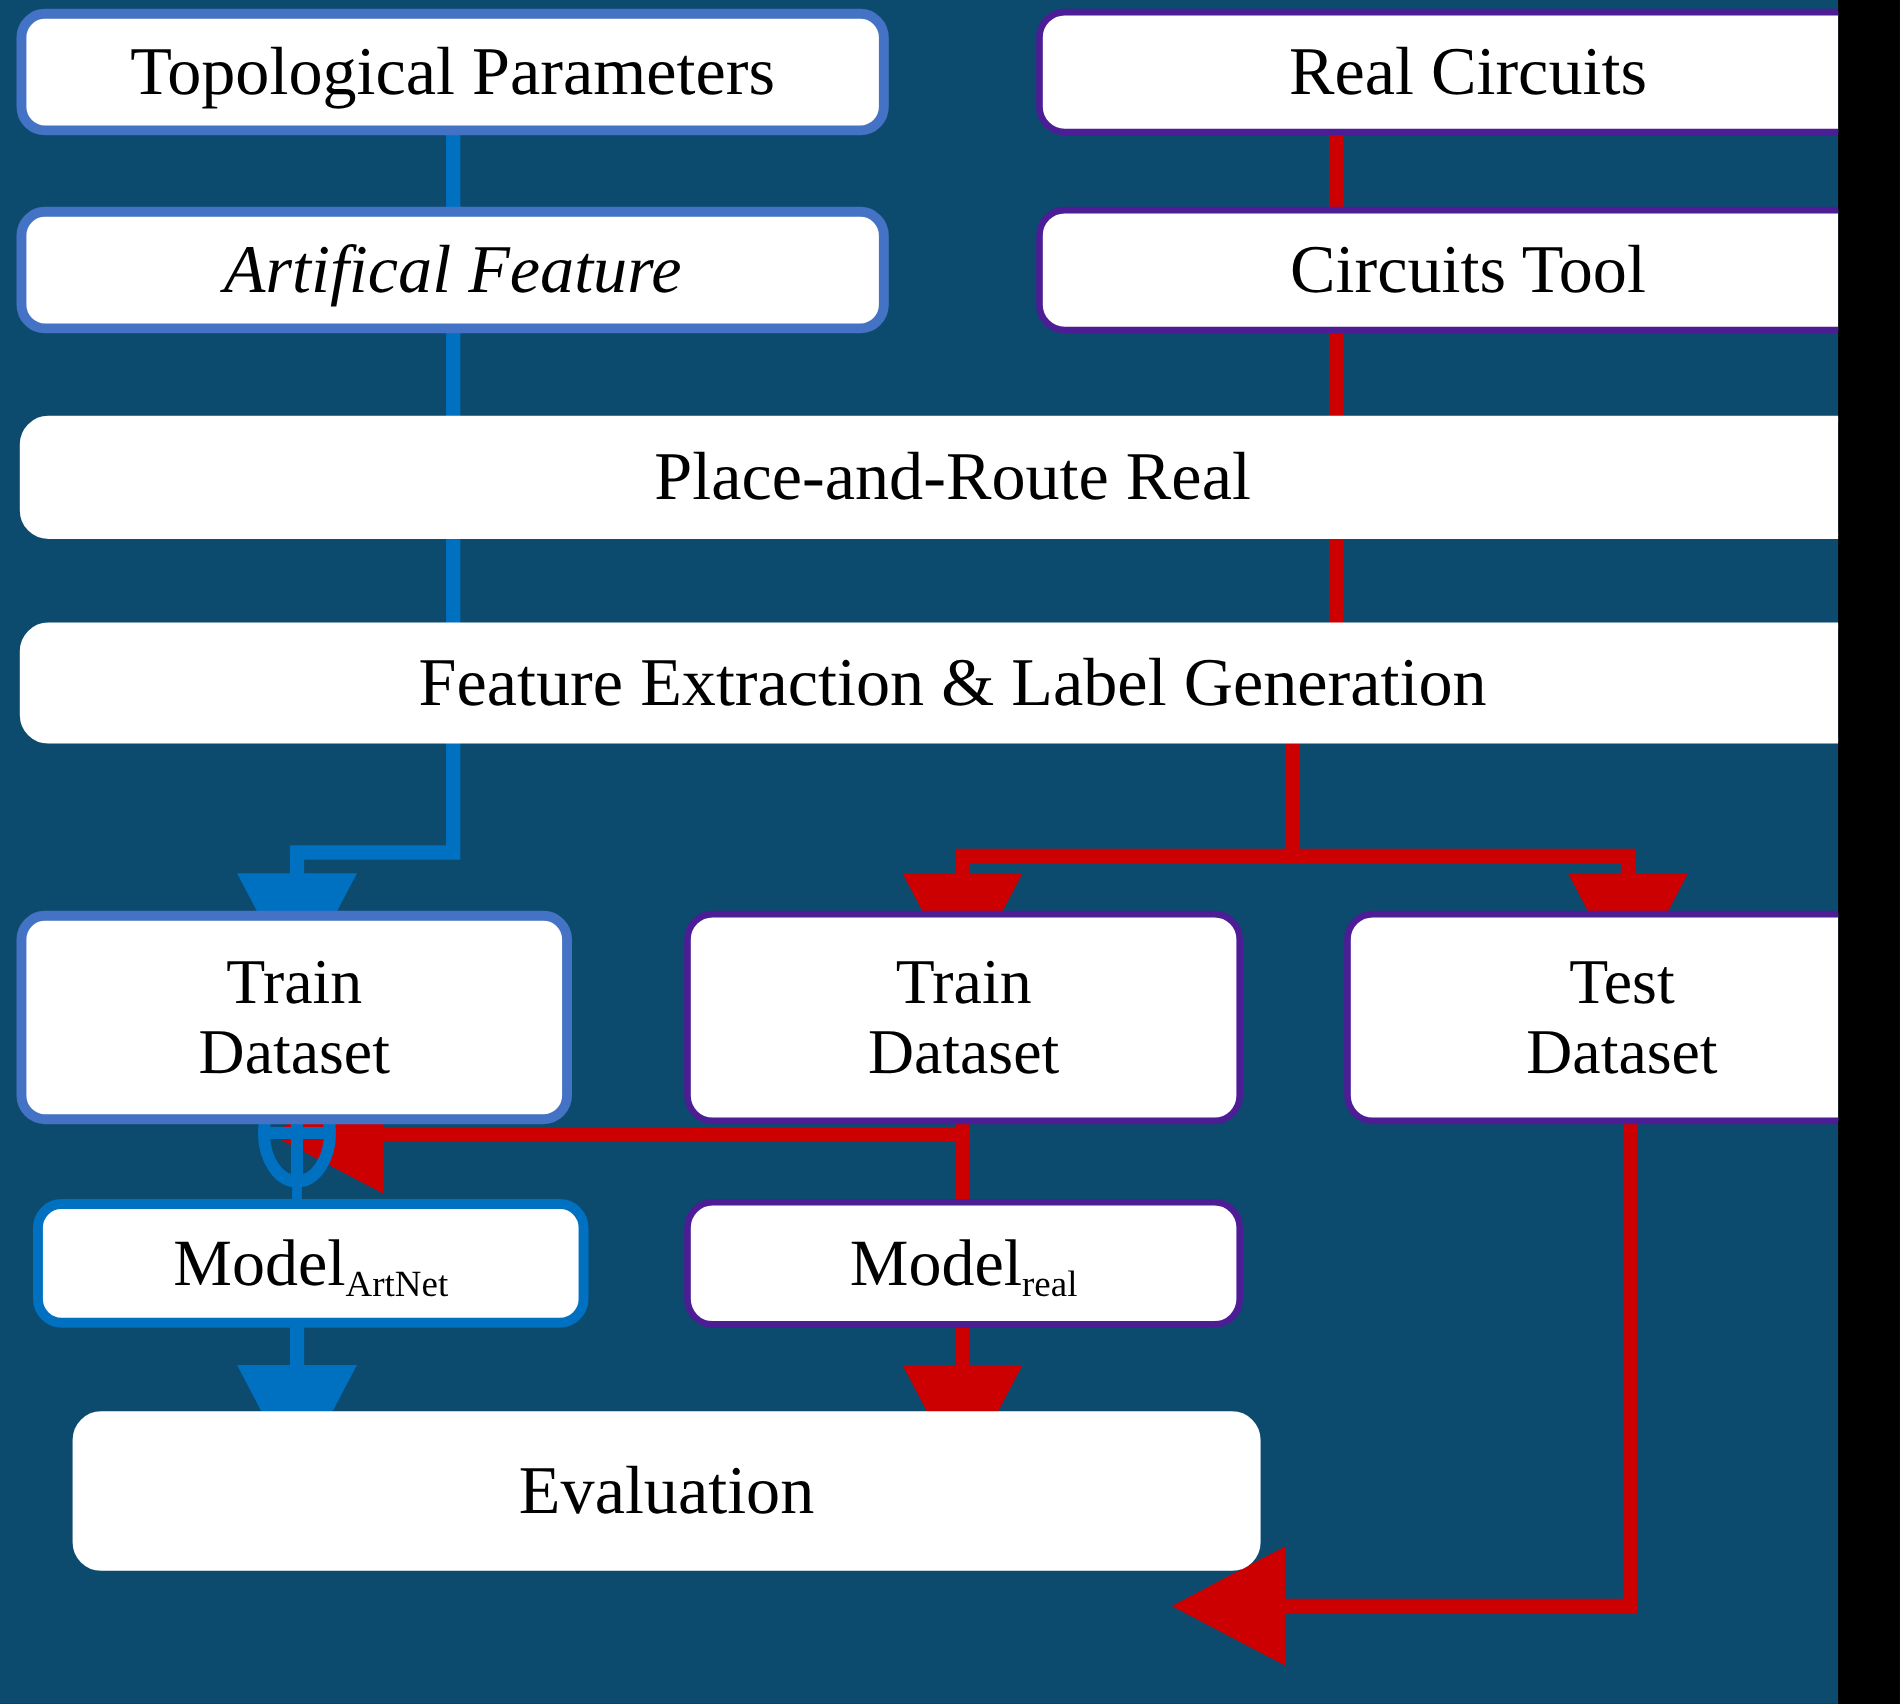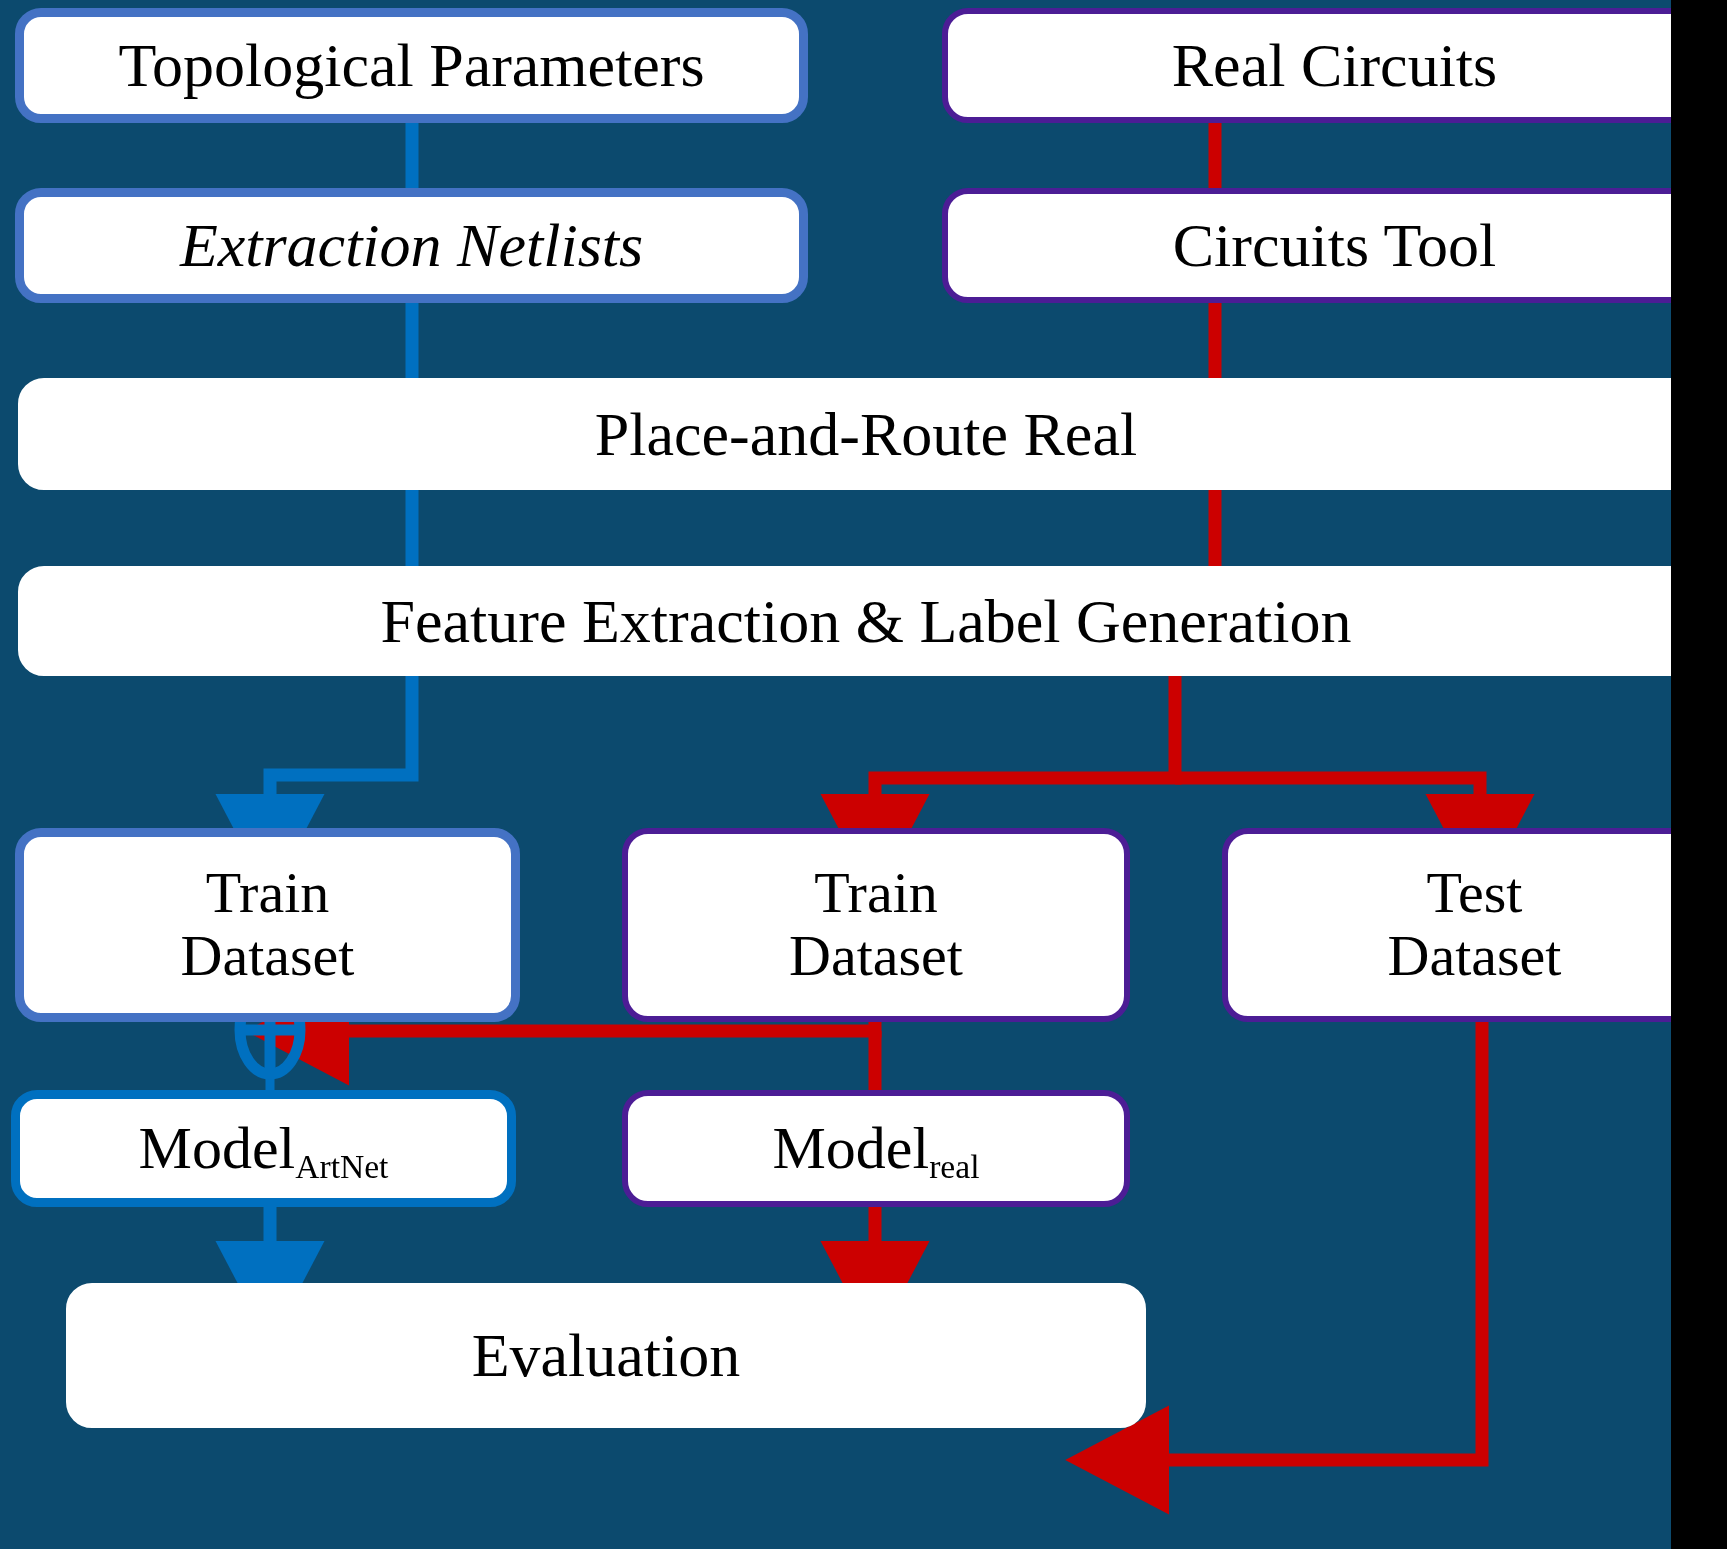--- a/index.html
+++ b/index.html
@@ -85,21 +85,21 @@
 
   <div class="node b-blue fs-big" style="left:15px;top:8px;width:793px;height:115px;">
     <span class="lbl">Topological Parameters</span>
   </div>
 
   <div class="node b-red fs-big" style="left:942px;top:8px;width:785px;height:115px;">
     <span class="lbl">Real Circuits</span>
   </div>
 
   <div class="node b-blue fs-big t-ital" style="left:15px;top:188px;width:793px;height:115px;">
-    <span class="lbl">Extraction Netlists</span>
+    <span class="lbl">Artifical Feature</span>
   </div>
 
   <div class="node b-red fs-big" style="left:942px;top:188px;width:785px;height:115px;">
     <span class="lbl">Circuits Tool</span>
   </div>
 
   <div class="node b-white fs-big" style="left:18px;top:378px;width:1696px;height:112px;">
     <span class="lbl">Place-and-Route Real</span>
   </div>
 
@@ -115,21 +115,21 @@
   <div class="node b-red fs-two" style="left:622px;top:828px;width:508px;height:194px;flex-direction:column;">
     <span class="lbl">Train</span>
     <span class="lbl">Dataset</span>
   </div>
 
   <div class="node b-red fs-two" style="left:1222px;top:828px;width:505px;height:194px;flex-direction:column;">
     <span class="lbl">Test</span>
     <span class="lbl">Dataset</span>
   </div>
 
-  <div class="node b-blue2 fs-mid" style="left:11px;top:1090px;width:505px;height:117px;">
+  <div class="node b-blue2 fs-mid" style="left:30px;top:1090px;width:505px;height:117px;">
     <span class="lbl"><span>Model</span><sub>ArtNet</sub></span>
   </div>
 
   <div class="node b-red fs-mid" style="left:622px;top:1090px;width:508px;height:117px;">
     <span class="lbl"><span>Model</span><sub>real</sub></span>
   </div>
 
   <div class="node b-white fs-big" style="left:18px;top:1283px;width:1080px;height:145px;margin-left:48px;">
     <span class="lbl">Evaluation</span>
   </div>

